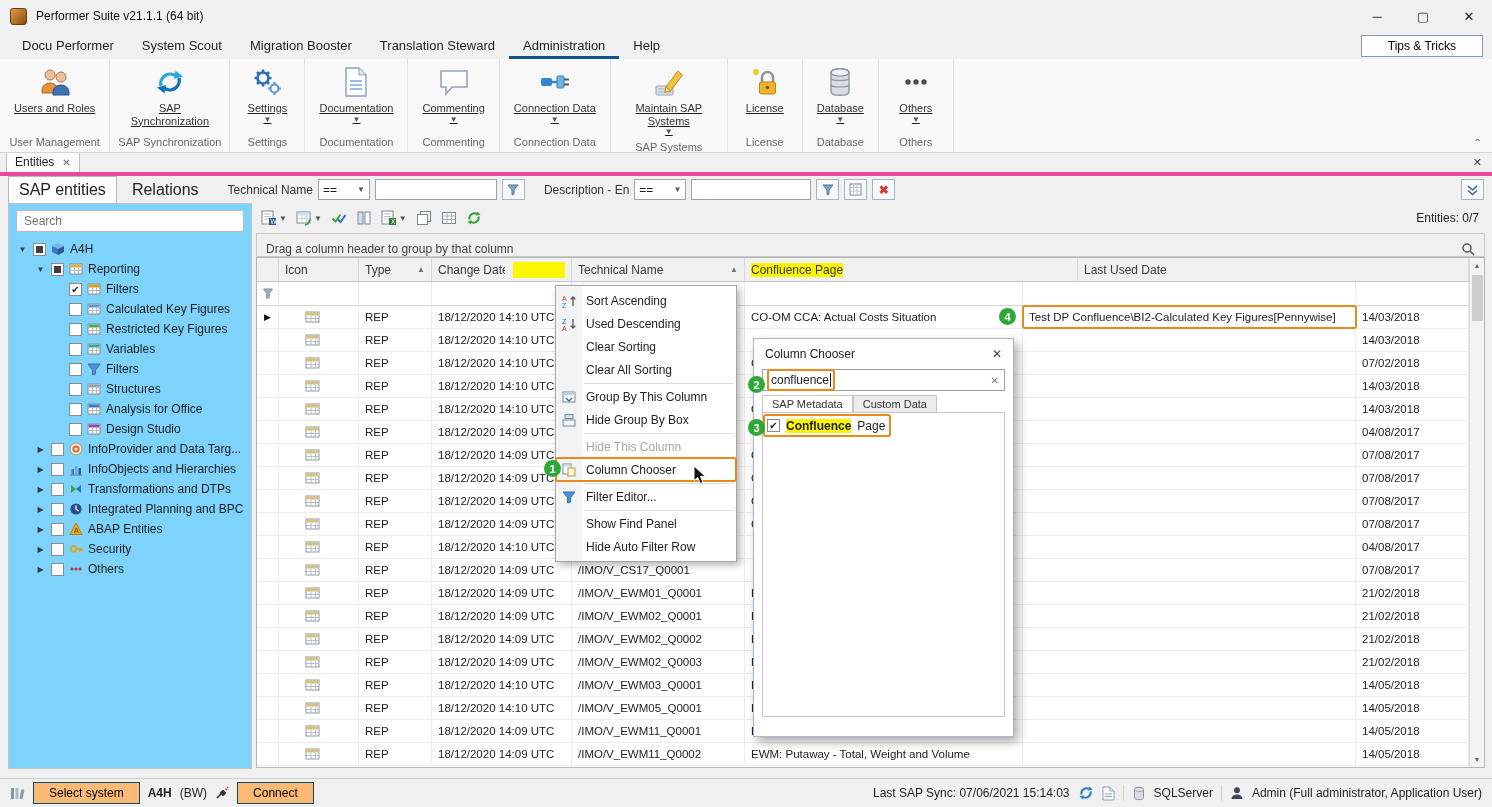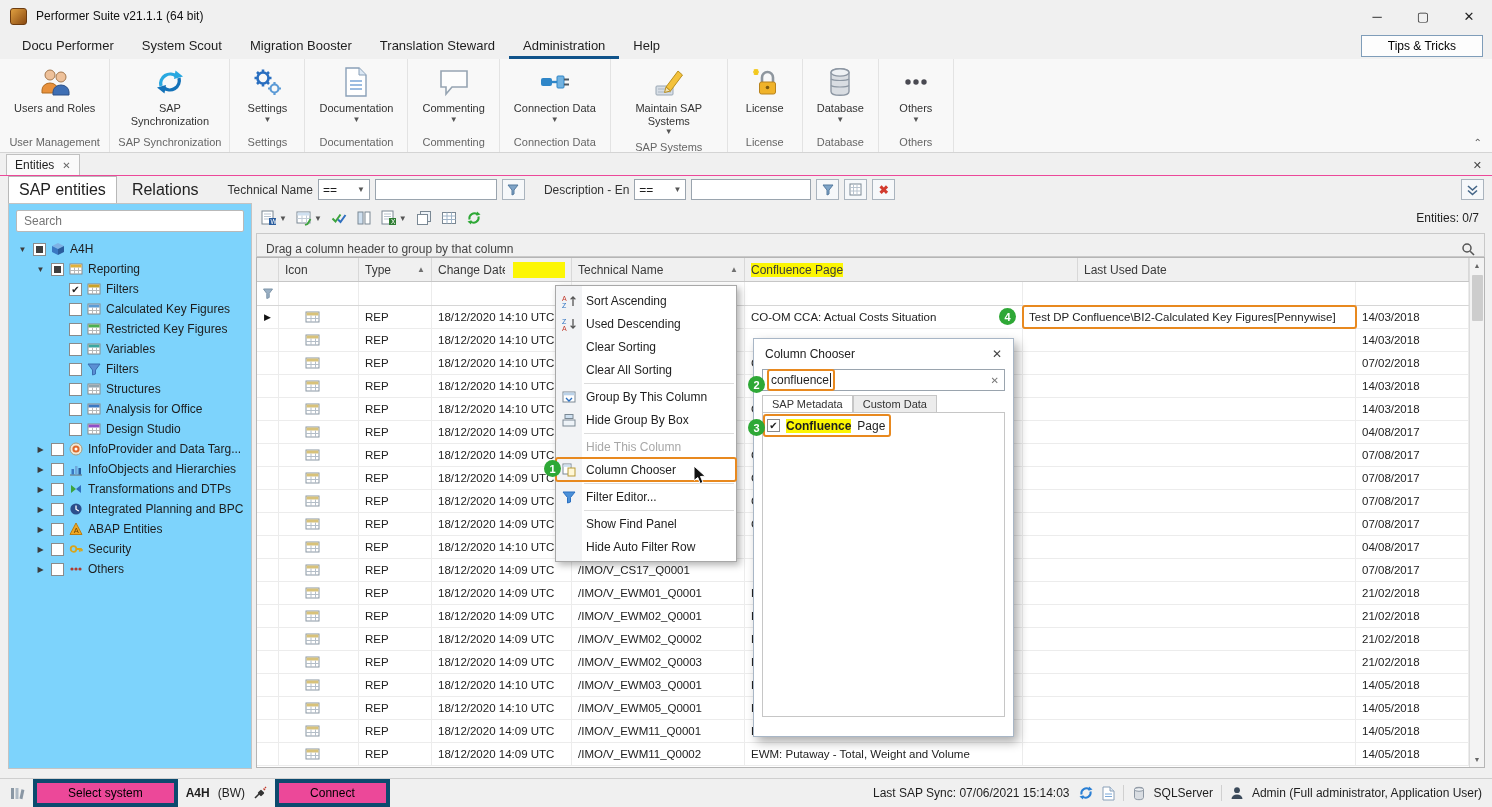--- a/index.html
+++ b/index.html
@@ -24,31 +24,31 @@
   .menubar { height:27px; display:flex; align-items:flex-end; padding-left:8px; position:relative; }
   .menu-item { padding:4px 14px 6px; font-size:13px; color:#1e1e1e; }
   .menu-item.active { border-bottom:3px solid #10538a; padding-bottom:3px; }
   .tips-btn { position:absolute; right:9px; top:3px; border:1px solid #7f9db9; background:#fdfdfd;
               padding:3px 26px; font-size:12px; }
 
   
   .ribbon { height:94px; background:#f8f8f8; border-bottom:1px solid #d4d4d4; display:flex;
             position:relative; }
   .ribbon-group { display:flex; flex-direction:column; border-right:1px solid #e3e3e3; padding:3px 8px 0; }
-  .ribbon-btns { flex:1; display:flex; justify-content:center; }
+  .ribbon-btns { flex:1; display:flex; justify-content:center;text-decoration:underline; }
   .ribbon-btn { display:flex; flex-direction:column; align-items:center; padding:2px 6px; min-width:58px; }
   .ribbon-btn .ric { height:36px; }
   .rlabel { font-size:11px; color:#333; text-align:center; line-height:1.15; max-width:88px; margin-top:2px; }
   .rcaret { font-size:8px; color:#555; line-height:1; margin-top:1px; }
   .rgroup-label { height:19px; line-height:19px; font-size:11px; color:#666; text-align:center; white-space:nowrap; }
   .ribbon-collapse { position:absolute; right:10px; bottom:4px; font-size:10px; color:#555; }
 
   
   .tabbar { height:23px; display:flex; align-items:flex-end; background:#f0f0f0;
-            border-bottom:1px solid #ec4899; padding-left:6px; }
+            border-bottom:4px solid #ec4899; padding-left:6px; }
   .doc-tab { background:#fafafa; border:1px solid #c0c0c0; border-bottom:none; padding:3px 8px;
              display:flex; gap:8px; align-items:center; font-size:12px; }
   .doc-tab .x { color:#666; font-size:10px; }
   .tabbar-close { margin-left:auto; margin-right:10px; color:#444; font-size:11px; padding-bottom:3px; }
 
   
   .filterbar { height:27px; display:flex; align-items:center; padding:0 8px; gap:5px; }
   .subtab { padding:4px 10px; font-size:16px; color:#222; }
   .subtab.active { background:#fff; border:1px solid #b8b8b8; }
   .flabel { margin-left:14px; color:#333; white-space:nowrap; }
@@ -136,21 +136,21 @@
 
   
   .step-badge { position:absolute; width:17px; height:17px; border-radius:50%; background:#2ea836;
                 color:#fff; font-size:11px; font-weight:bold; display:flex; align-items:center;
                 justify-content:center; z-index:80; }
   .cursor-arrow { position:absolute; z-index:85; }
 
   
   .statusbar { position:absolute; left:0; bottom:0; width:1492px; height:29px; background:#f0f0f0;
                border-top:1px solid #cfcfcf; display:flex; align-items:center; gap:8px; padding:0 10px; }
-  .sb-btn { border:4px solid #0c4a6e; background:#ec4899; padding:3px 31px; font-size:12px; }
+  .sb-btn { border:1px solid #0c4a6e; background:#fdba74; padding:3px 15px; font-size:12px; }
   .sb-right { margin-left:auto; display:flex; align-items:center; gap:8px; }
   .vsep { width:1px; height:16px; background:#d0d0d0; }
   .bold { font-weight:bold; }
 </style>
 </head>
 <body>
 
 <div class="titlebar">
   <div class="app-logo"></div>
   <div class="title-text">Performer Suite v21.1.1 (64 bit)</div>

